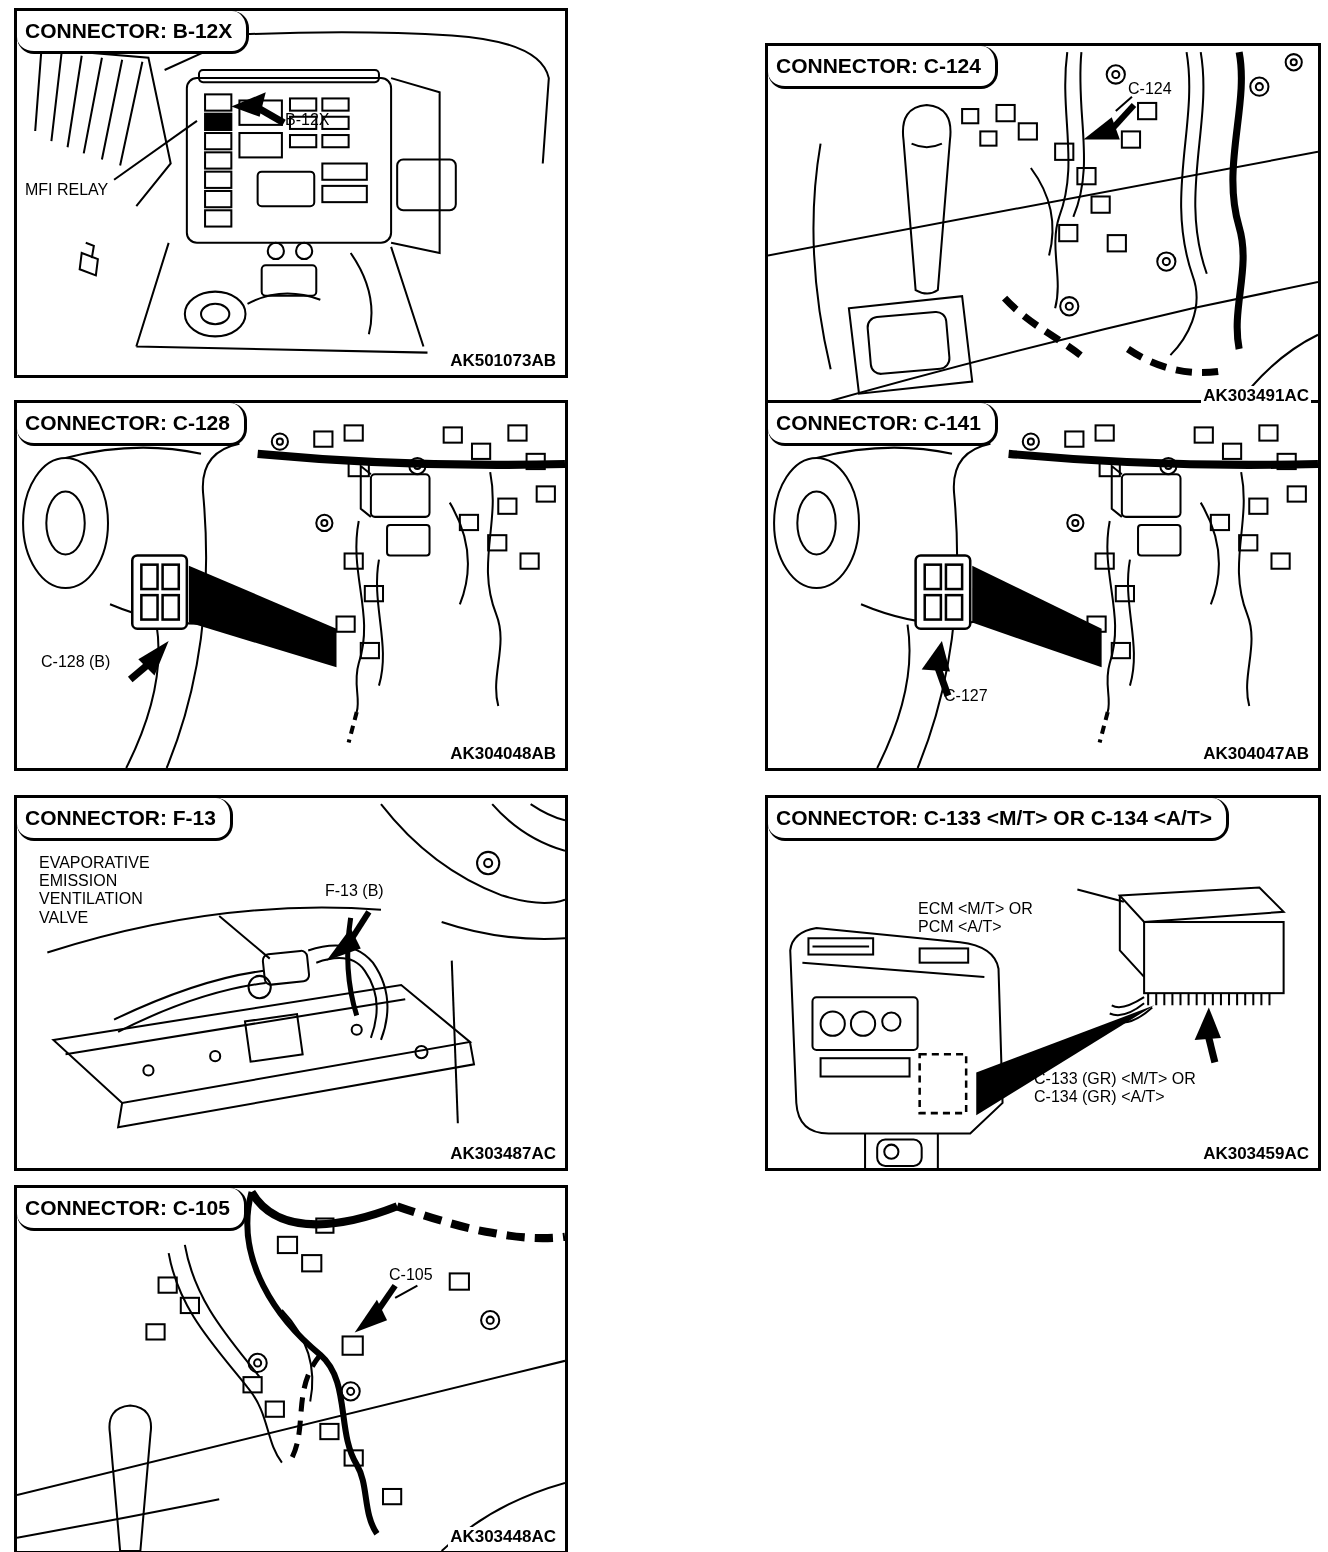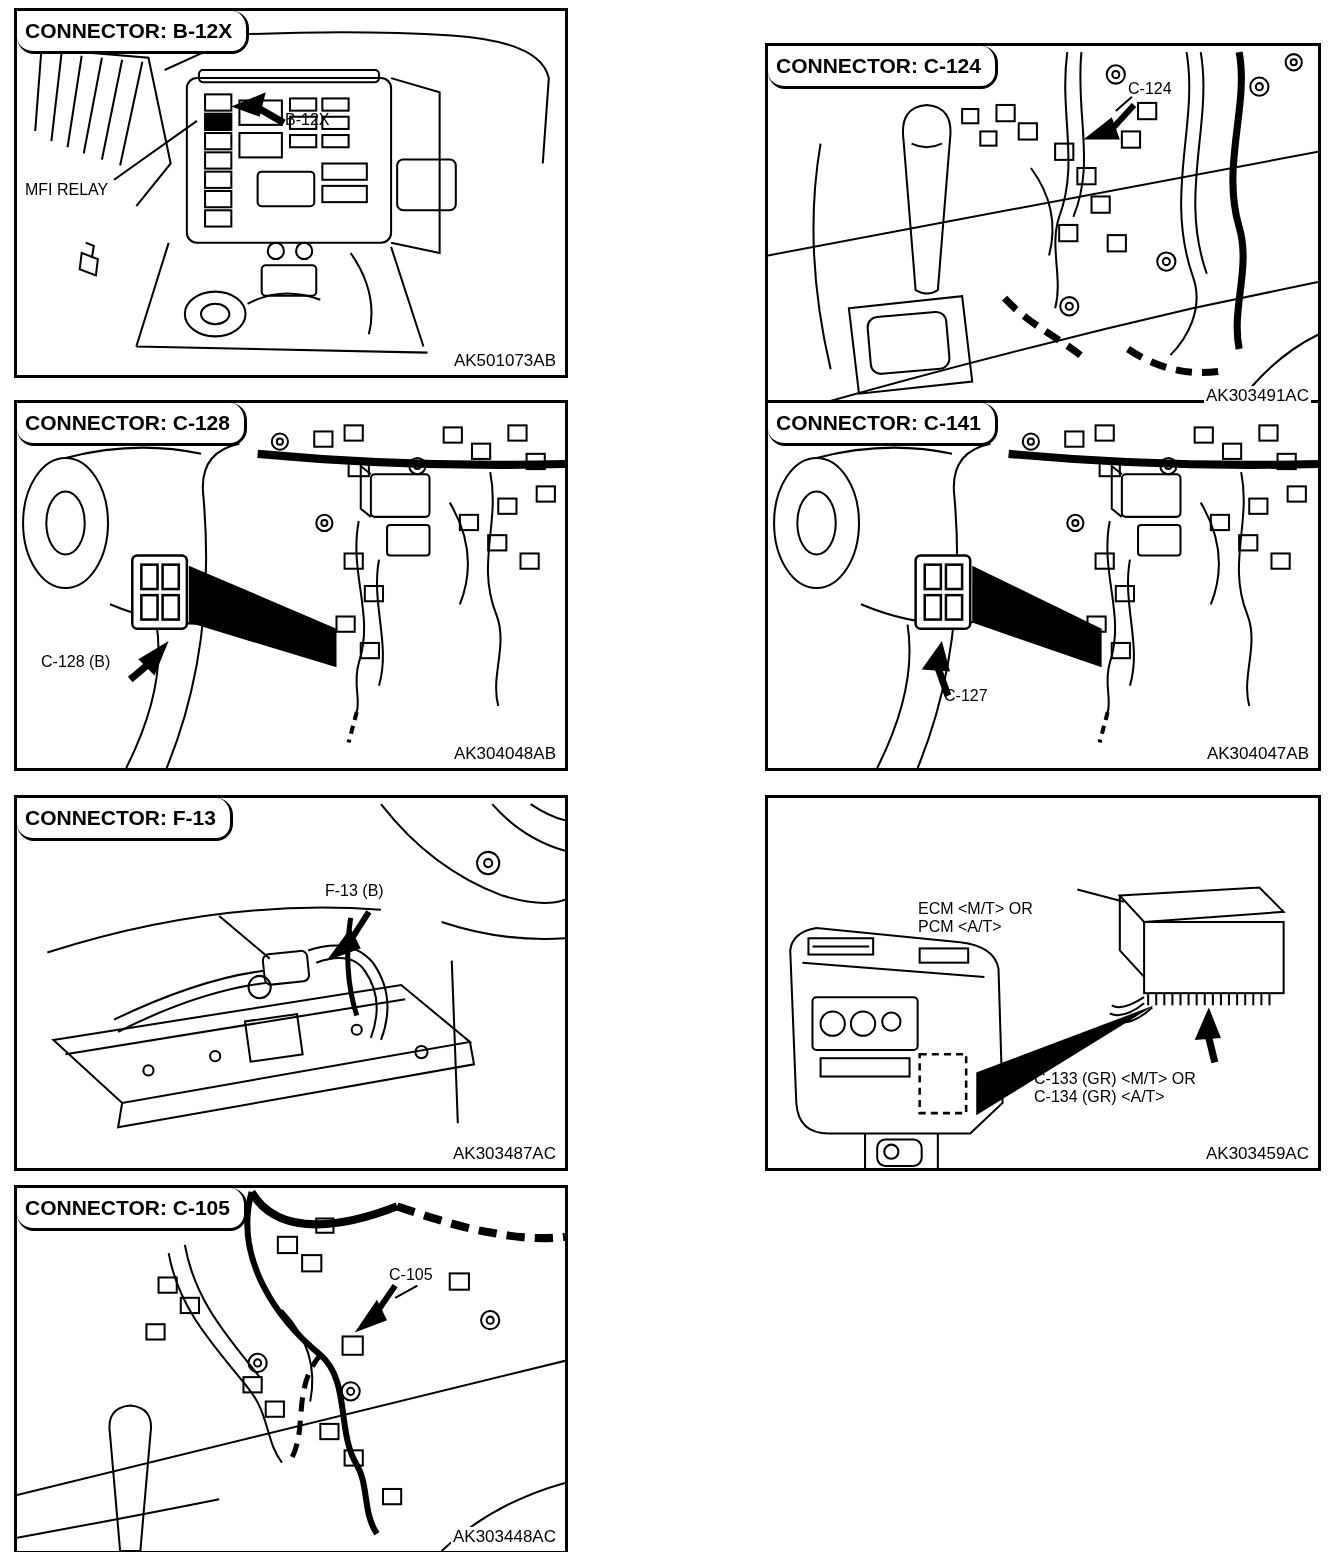--- a/index.html
+++ b/index.html
@@ -2,21 +2,21 @@
 <html><head>
 <meta charset="utf-8">
 <style>
   html,body{margin:0;padding:0;}
   body{width:1328px;height:1552px;background:#ffffff;font-family:"Liberation Sans",sans-serif;color:#000;}
   .page{position:relative;width:1328px;height:1552px;background:#fff;overflow:hidden;}
   .panel{position:absolute;border:3px solid #000;background:#fff;overflow:hidden;}
   .art{position:absolute;left:0;top:0;width:100%;height:100%;}
   .panel-title{position:absolute;left:0;top:0;background:#fff;border-right:3px solid #000;border-bottom:3px solid #000;
                font-weight:bold;font-size:21px;line-height:1;padding:9px 14px 10px 8px;white-space:nowrap;z-index:4;border-radius:17px;}
-  .fig-code{position:absolute;right:7px;bottom:4px;font-weight:normal;font-size:17px;background:#fff;padding:0 2px;z-index:4;}
+  .fig-code{position:absolute;right:7px;bottom:4px;font-weight:bold;font-size:17px;background:#fff;padding:0 2px;z-index:4;}
   .label{position:absolute;font-size:16px;line-height:1.14;white-space:pre-line;z-index:3;}
 </style>
 </head>
 <body>
 
 <div class="page">
 
   <section class="panel" style="left:14px;top:8px;width:548px;height:364px;">
     <svg class="art" viewBox="0 0 542 358" preserveAspectRatio="none">
       <g stroke="#000" stroke-width="2" fill="none">
@@ -256,20 +256,24 @@
         <circle cx="240" cy="186" r="11"></circle>
         <path d="M288 150 Q 330 136 352 162 Q 376 196 360 238"></path>
         <path d="M296 162 Q 330 150 344 170 Q 364 198 350 236"></path>
         <path d="M330 118 Q 322 170 336 214" stroke-width="5"></path>
         <path d="M200 116 L 250 158"></path>
       </g>
       <polygon points="306,160 330,128 340,148" fill="#000"></polygon>
       <path d="M330 140 L 348 112" stroke="#000" stroke-width="6"></path>
     </svg>
     <div class="panel-title">CONNECTOR: F-13</div>
+    <div class="label" style="left:22px;top:56px;">EVAPORATIVE
+EMISSION
+VENTILATION
+VALVE</div>
     <div class="label" style="left:308px;top:84px;">F-13 (B)</div>
     <div class="fig-code">AK303487AC</div>
   </section>
 
   <section class="panel" style="left:765px;top:795px;width:550px;height:370px;">
     <svg class="art" viewBox="0 0 544 364" preserveAspectRatio="none">
       <g stroke="#000" stroke-width="2" fill="none">
         <path d="M22 150 Q 24 132 48 128 L 190 142 Q 224 146 228 168 L 232 300 L 200 330 L 60 330 Q 30 330 28 300 Z"></path>
         <path d="M34 162 L 214 176"></path>
         <rect x="40" y="138" width="64" height="16"></rect>
@@ -288,20 +292,21 @@
         <rect x="372" y="122" width="138" height="70"></rect>
         <path d="M348 96 L 348 150 L 372 176"></path>
         <path d="M376 192 v12 M384 192 v12 M392 192 v12 M400 192 v12 M408 192 v12 M416 192 v12 M424 192 v12 M432 192 v12 M440 192 v12 M448 192 v12 M456 192 v12 M464 192 v12 M472 192 v12 M480 192 v12 M488 192 v12 M496 192 v12"></path>
         <path d="M372 196 Q 350 210 340 204 M372 202 Q 352 218 338 212 M380 206 Q 360 224 346 220"></path>
         <path d="M306 90 L 352 102"></path>
       </g>
       <polygon points="382,204 206,270 206,312" fill="#000"></polygon>
       <polygon points="436,206 422,238 448,236" fill="#000"></polygon>
       <path d="M436 236 L 442 260" stroke="#000" stroke-width="7"></path>
     </svg>
+    <div class="panel-title">CONNECTOR: C-133 &lt;M/T&gt; OR C-134 &lt;A/T&gt;</div>
     <div class="label" style="left:150px;top:62px;margin-top:40px;">ECM &lt;M/T&gt; OR
 PCM &lt;A/T&gt;</div>
     <div class="label" style="left:266px;top:272px;">C-133 (GR) &lt;M/T&gt; OR
 C-134 (GR) &lt;A/T&gt;</div>
     <div class="fig-code">AK303459AC</div>
   </section>
 
   <section class="panel" style="left:14px;top:1185px;width:548px;height:363px;">
     <svg class="art" viewBox="0 0 542 357" preserveAspectRatio="none">
       <g stroke="#000" stroke-width="2" fill="none">

